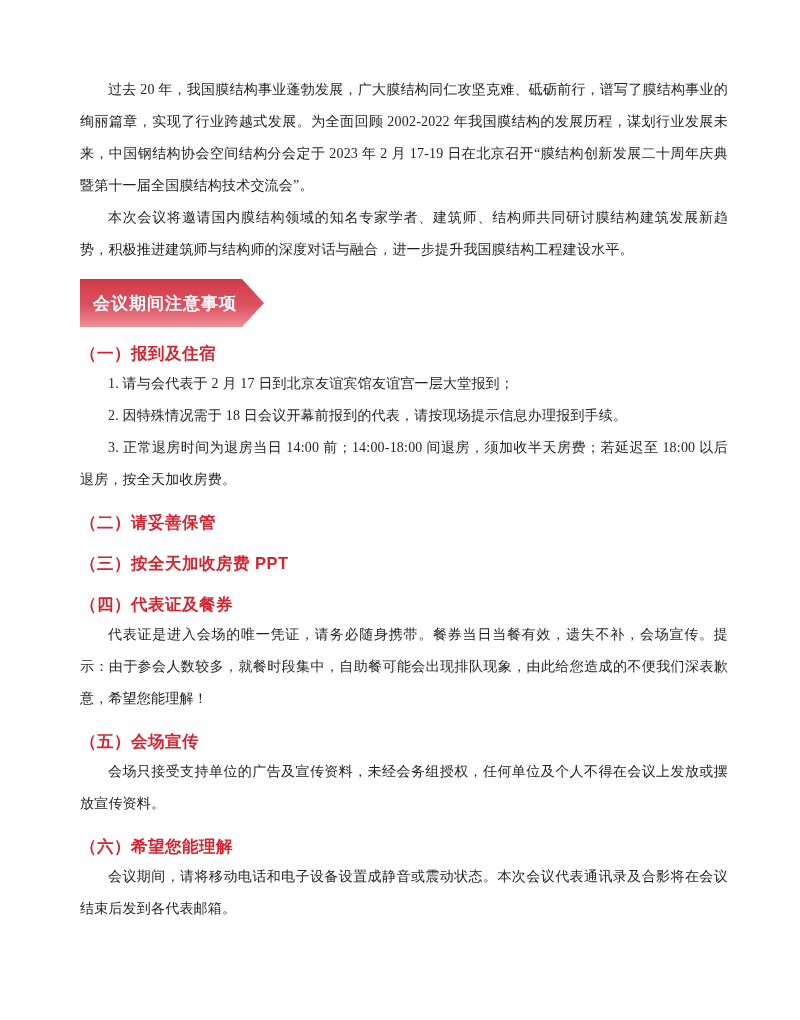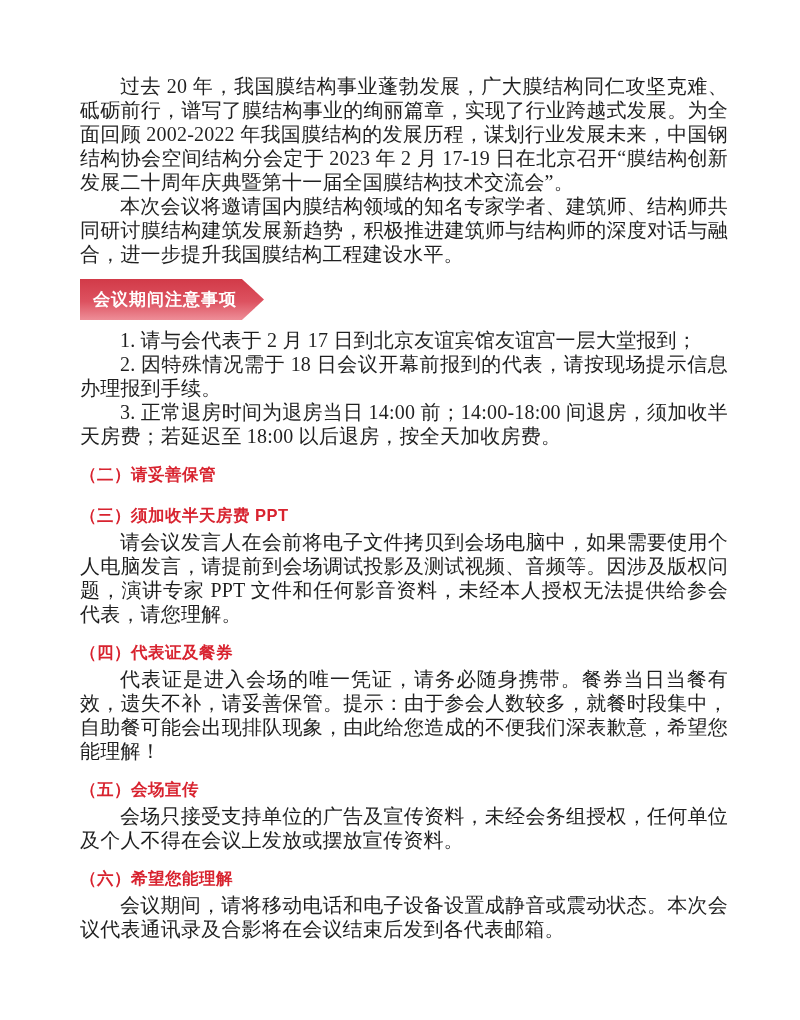--- a/index.html
+++ b/index.html
@@ -20,33 +20,33 @@
     width:800px;
     height:1020px;
     margin:0 auto;
     background:var(--page-bg);
     box-sizing:border-box;
     padding:74px 72px 18px 80px;
     overflow:hidden;
   }
   .body-par{
     margin:0;
-    font-size:20px;
-    line-height:24px;
+    font-size:14px;
+    line-height:32px;
     color:var(--text-color);
     letter-spacing:0.2px;
   }
   .indent{text-indent:2em;}
   .justify{text-align:justify;text-justify:inter-ideograph;}
   .banner{
     position:relative;
     margin-top:13px;
     margin-bottom:8px;
     width:184px;
-    height:41px;
+    height:48px;
     background:linear-gradient(180deg,var(--banner-top) 0%,var(--banner-mid) 55%,var(--banner-bottom) 100%);
     clip-path:polygon(0 0,88% 0,100% 50%,88% 100%,0 100%);
     display:flex;
     align-items:center;
     text-align:center;
   }
   .banner-label{
     font-family:"Liberation Sans","DejaVu Sans",sans-serif;
     font-weight:bold;
     font-size:17px;
@@ -72,37 +72,37 @@
 
   <p class="body-par indent justify">过去 20 年，我国膜结构事业蓬勃发展，广大膜结构同仁攻坚克难、砥砺前行，谱写了膜结构事业的绚丽篇章，实现了行业跨越式发展。为全面回顾 2002-2022 年我国膜结构的发展历程，谋划行业发展未来，中国钢结构协会空间结构分会定于 2023 年 2 月 17-19 日在北京召开“膜结构创新发展二十周年庆典暨第十一届全国膜结构技术交流会”。</p>
 
   <p class="body-par indent justify">本次会议将邀请国内膜结构领域的知名专家学者、建筑师、结构师共同研讨膜结构建筑发展新趋势，积极推进建筑师与结构师的深度对话与融合，进一步提升我国膜结构工程建设水平。</p>
 
   <div class="banner">
     <span class="banner-label">会议期间注意事项</span>
   </div>
 
   <section class="sec">
+    <h3 class="sec-title">（一）报到及住宿</h3>
     <p class="body-par indent justify">1. 请与会代表于 2 月 17 日到北京友谊宾馆友谊宫一层大堂报到；</p>
     <p class="body-par indent justify">2. 因特殊情况需于 18 日会议开幕前报到的代表，请按现场提示信息办理报到手续。</p>
     <p class="body-par indent justify">3. 正常退房时间为退房当日 14:00 前；14:00-18:00 间退房，须加收半天房费；若延迟至 18:00 以后退房，按全天加收房费。</p>
   </section>
 
   <section class="sec">
     <h3 class="sec-title">（二）请妥善保管</h3>
   </section>
 
   <section class="sec">
-    <h3 class="sec-title">（三）须加收半天房费 PPT</h3>
-    <p class="body-par indent justify">请会议发言人在会前将电子文件拷贝到会场电脑中，如果需要使用个人电脑发言，请提前到会场调试投影及测试视频、音频等。因涉及版权问题，演讲专家 PPT 文件和任何影音资料，未经本人授权无法提供给参会代表，请您理解。</p>
+    <h3 class="sec-title">（三）按全天加收房费 PPT</h3>
   </section>
 
   <section class="sec">
     <h3 class="sec-title">（四）代表证及餐券</h3>
-    <p class="body-par indent justify">代表证是进入会场的唯一凭证，请务必随身携带。餐券当日当餐有效，遗失不补，请妥善保管。提示：由于参会人数较多，就餐时段集中，自助餐可能会出现排队现象，由此给您造成的不便我们深表歉意，希望您能理解！</p>
+    <p class="body-par indent justify">代表证是进入会场的唯一凭证，请务必随身携带。餐券当日当餐有效，遗失不补，会场宣传。提示：由于参会人数较多，就餐时段集中，自助餐可能会出现排队现象，由此给您造成的不便我们深表歉意，希望您能理解！</p>
   </section>
 
   <section class="sec">
     <h3 class="sec-title">（五）会场宣传</h3>
     <p class="body-par indent justify">会场只接受支持单位的广告及宣传资料，未经会务组授权，任何单位及个人不得在会议上发放或摆放宣传资料。</p>
   </section>
 
   <section class="sec">
     <h3 class="sec-title">（六）希望您能理解</h3>
     <p class="body-par indent justify">会议期间，请将移动电话和电子设备设置成静音或震动状态。本次会议代表通讯录及合影将在会议结束后发到各代表邮箱。</p>

